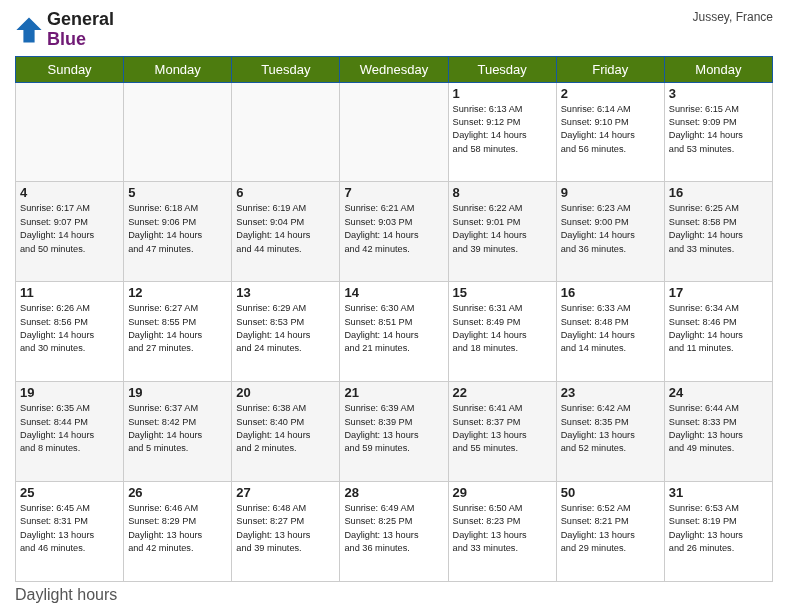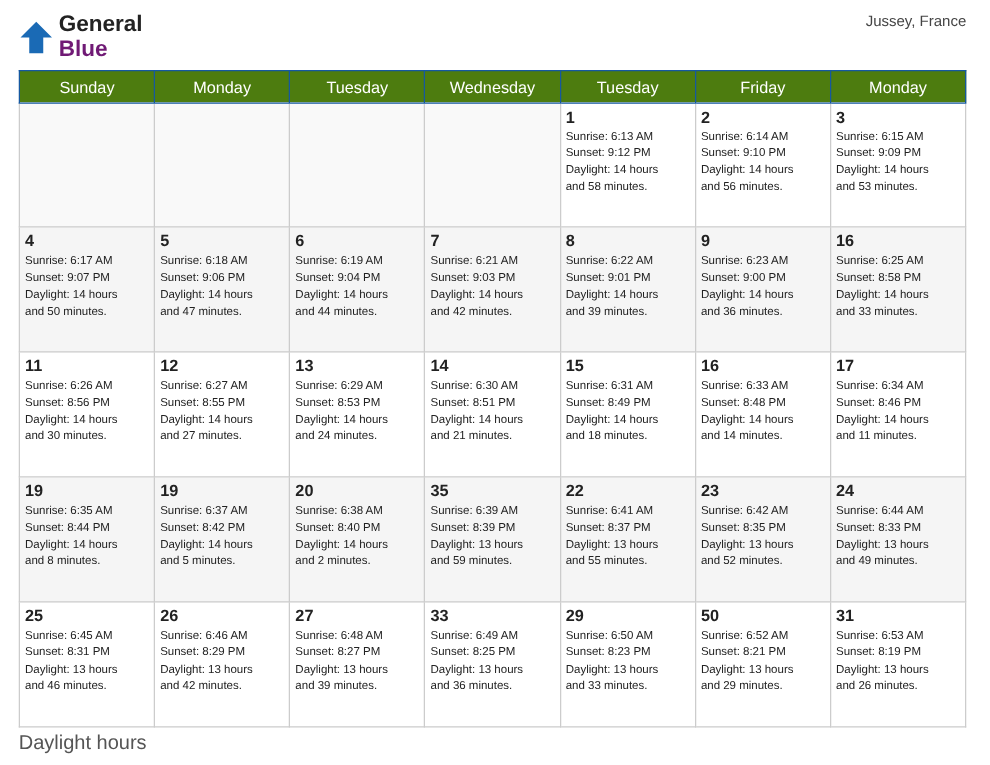--- a/index.html
+++ b/index.html
@@ -229,21 +229,21 @@
           </td>
           <td>
             <span class="day-number">19</span>
             <div class="day-info">Sunrise: 6:37 AM<br>Sunset: 8:42 PM<br>Daylight: 14 hours<br>and 5 minutes.</div>
           </td>
           <td>
             <span class="day-number">20</span>
             <div class="day-info">Sunrise: 6:38 AM<br>Sunset: 8:40 PM<br>Daylight: 14 hours<br>and 2 minutes.</div>
           </td>
           <td>
-            <span class="day-number">35</span>
+            <span class="day-number">21</span>
             <div class="day-info">Sunrise: 6:39 AM<br>Sunset: 8:39 PM<br>Daylight: 13 hours<br>and 59 minutes.</div>
           </td>
           <td>
             <span class="day-number">22</span>
             <div class="day-info">Sunrise: 6:41 AM<br>Sunset: 8:37 PM<br>Daylight: 13 hours<br>and 55 minutes.</div>
           </td>
           <td>
             <span class="day-number">23</span>
             <div class="day-info">Sunrise: 6:42 AM<br>Sunset: 8:35 PM<br>Daylight: 13 hours<br>and 52 minutes.</div>
           </td>
@@ -259,21 +259,21 @@
           </td>
           <td>
             <span class="day-number">26</span>
             <div class="day-info">Sunrise: 6:46 AM<br>Sunset: 8:29 PM<br>Daylight: 13 hours<br>and 42 minutes.</div>
           </td>
           <td>
             <span class="day-number">27</span>
             <div class="day-info">Sunrise: 6:48 AM<br>Sunset: 8:27 PM<br>Daylight: 13 hours<br>and 39 minutes.</div>
           </td>
           <td>
-            <span class="day-number">33</span>
+            <span class="day-number">28</span>
             <div class="day-info">Sunrise: 6:49 AM<br>Sunset: 8:25 PM<br>Daylight: 13 hours<br>and 36 minutes.</div>
           </td>
           <td>
             <span class="day-number">29</span>
             <div class="day-info">Sunrise: 6:50 AM<br>Sunset: 8:23 PM<br>Daylight: 13 hours<br>and 33 minutes.</div>
           </td>
           <td>
             <span class="day-number">50</span>
             <div class="day-info">Sunrise: 6:52 AM<br>Sunset: 8:21 PM<br>Daylight: 13 hours<br>and 29 minutes.</div>
           </td>

